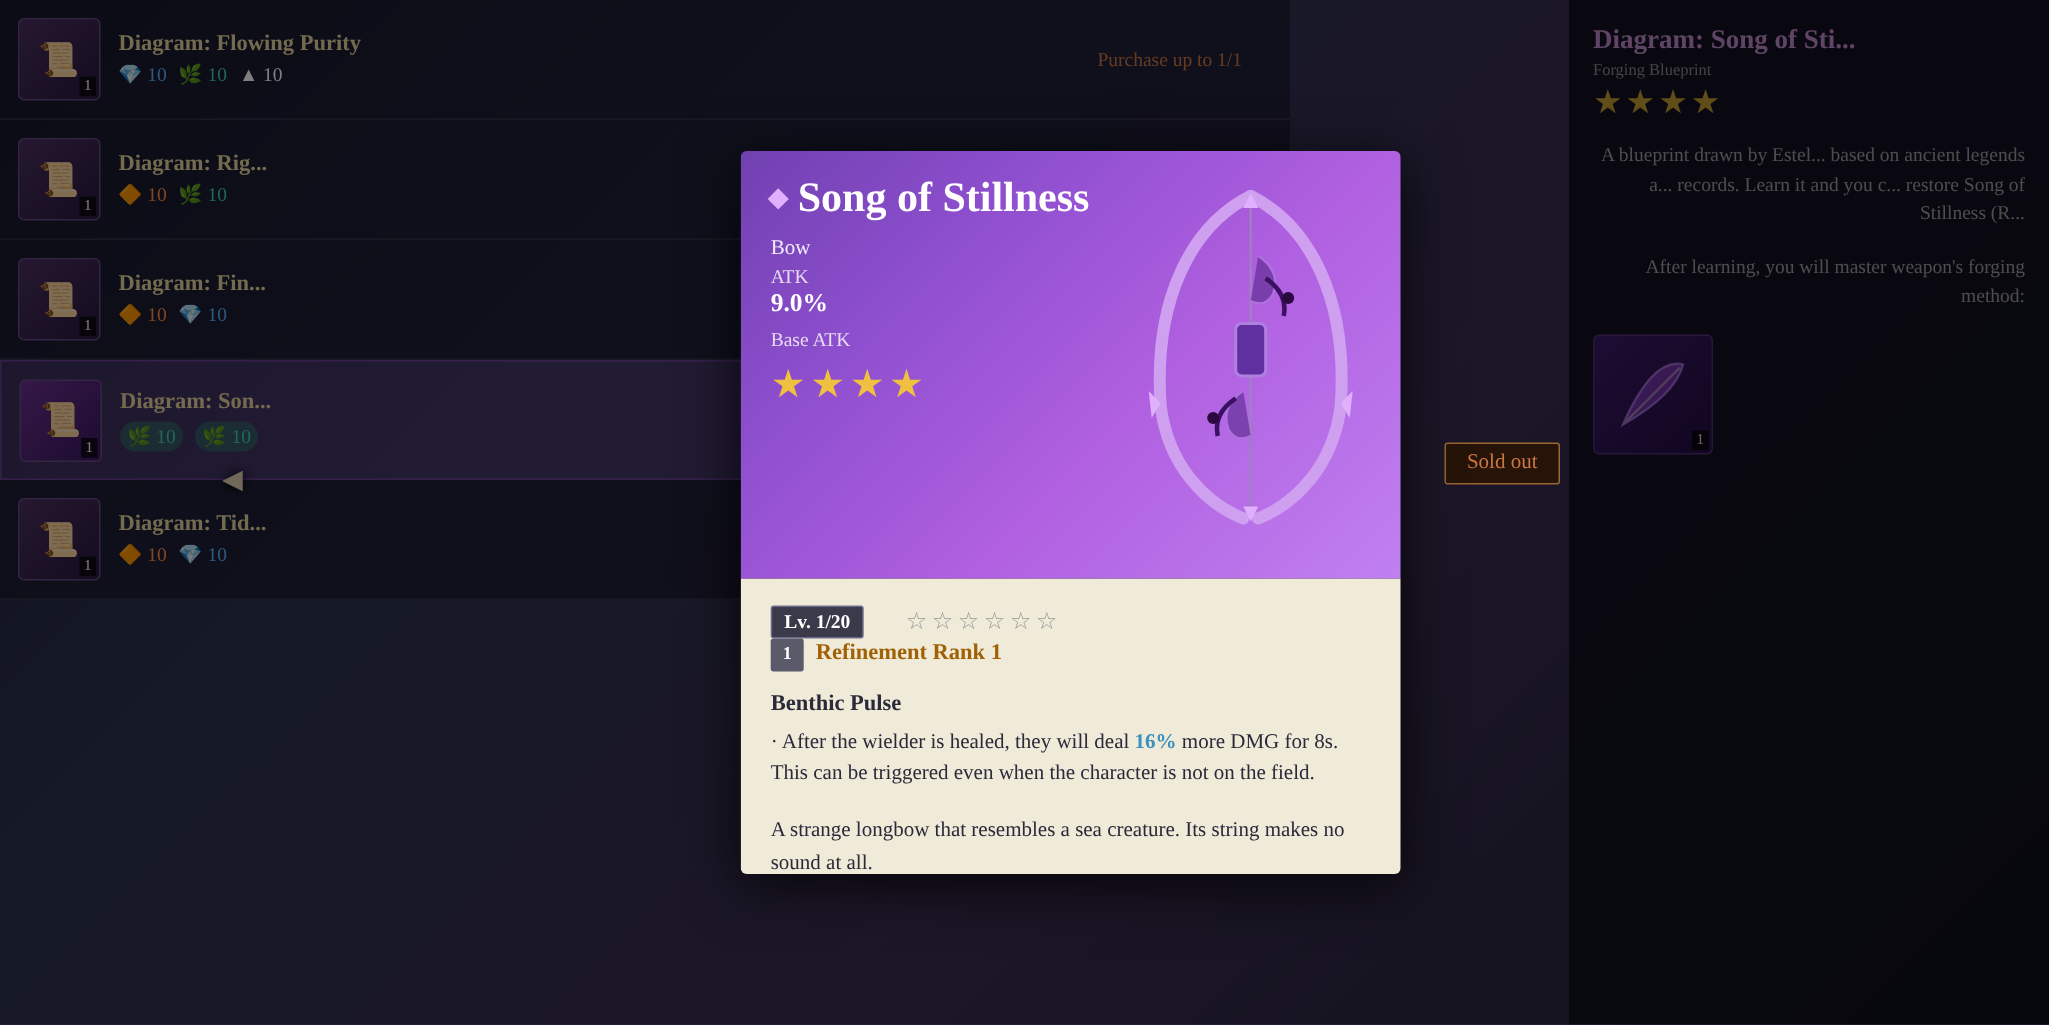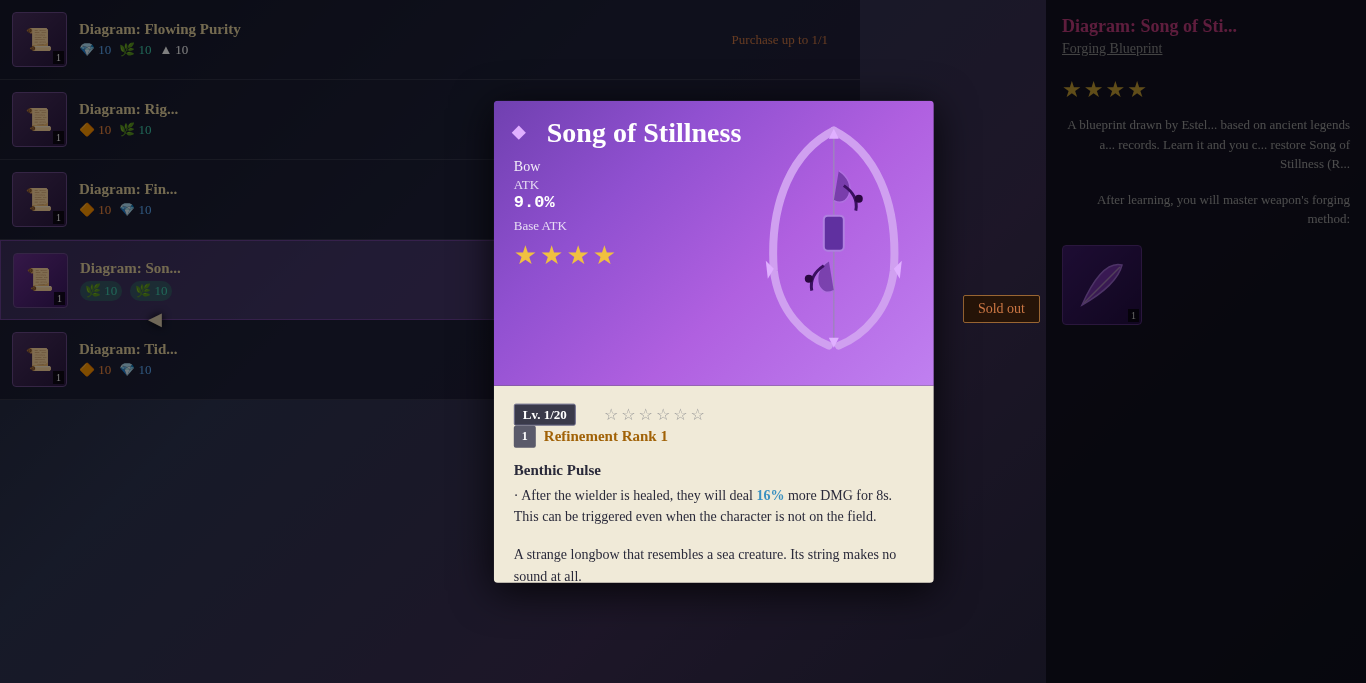--- a/index.html
+++ b/index.html
@@ -101,31 +101,30 @@
       top: 0;
       width: 320px;
       height: 683px;
       background: rgba(15,15,30,0.85);
       z-index: 1;
       filter: brightness(0.8);
       padding: 16px;
     }
 
     .right-panel-title {
-      color: #ec4899;
+      color: #f0abfc;
       font-size: 18px;
       font-weight: bold;
       margin-bottom: 4px;
     }
 
     .right-panel-subtitle {
       color: #aaa;
-      font-size: 14px;
-      margin-bottom: 20px;
-      text-decoration: underline;
+      font-size: 11px;
+      margin-bottom: 2px;
     }
 
     .right-panel-stars {
       color: #f0c040;
       font-size: 22px;
       margin-bottom: 12px;
       letter-spacing: 2px;
     }
 
     .right-panel-desc {
@@ -184,21 +183,21 @@
     .popup-header {
       background: linear-gradient(135deg, #7040b0 0%, #9050d0 30%, #b060e0 60%, #c080f0 100%);
       padding: 16px 20px 20px;
       position: relative;
       min-height: 285px;
     }
 
     .popup-title-bar {
       display: flex;
       align-items: center;
-      gap: 23px;
+      gap: 8px;
       margin-bottom: 10px;
     }
 
     .popup-diamond {
       width: 10px;
       height: 10px;
       background: #e0b0ff;
       transform: rotate(45deg);
       flex-shrink: 0;
     }
@@ -235,21 +234,20 @@
 
     .popup-stat-label {
       color: rgba(255,255,255,0.8);
       font-size: 13px;
     }
 
     .popup-stat-value {
       color: #fff;
       font-size: 17px;
       font-weight: bold;
-      font-family: Liberation Mono, monospace;
     }
 
     .popup-base-atk-label {
       color: rgba(255,255,255,0.8);
       font-size: 13px;
       margin-top: 6px;
     }
 
     .popup-base-atk-value {
       color: #fff;

